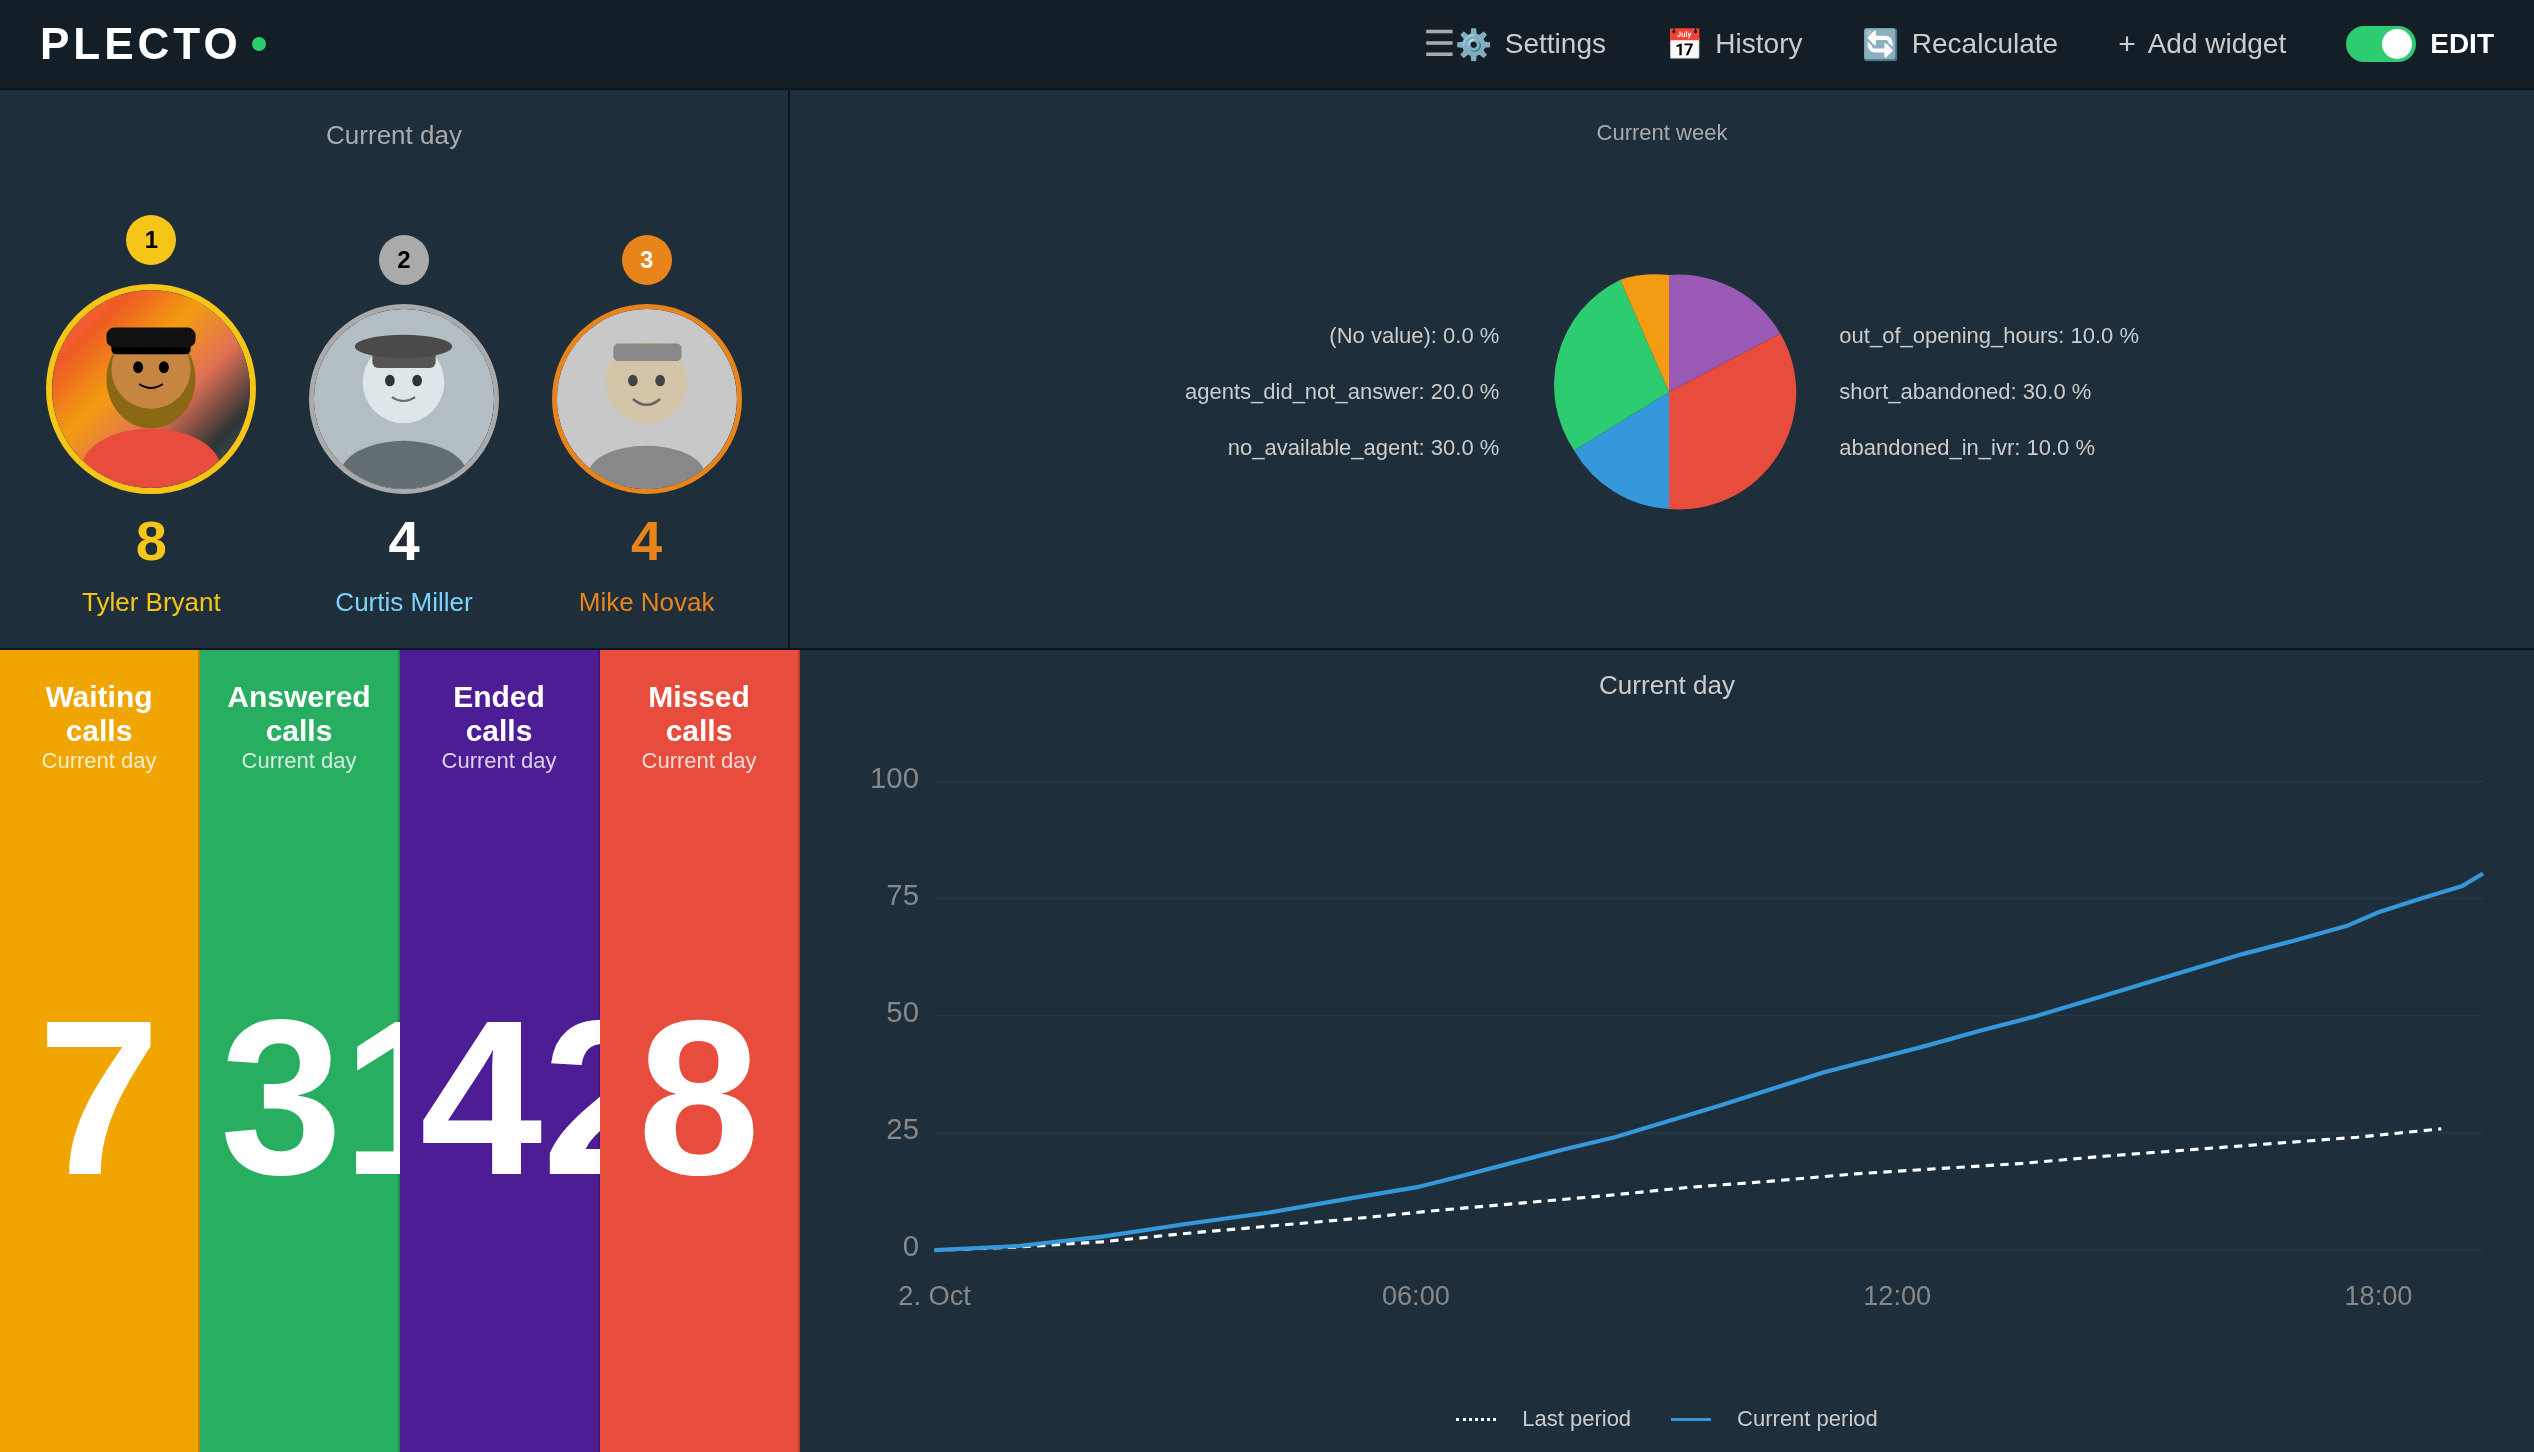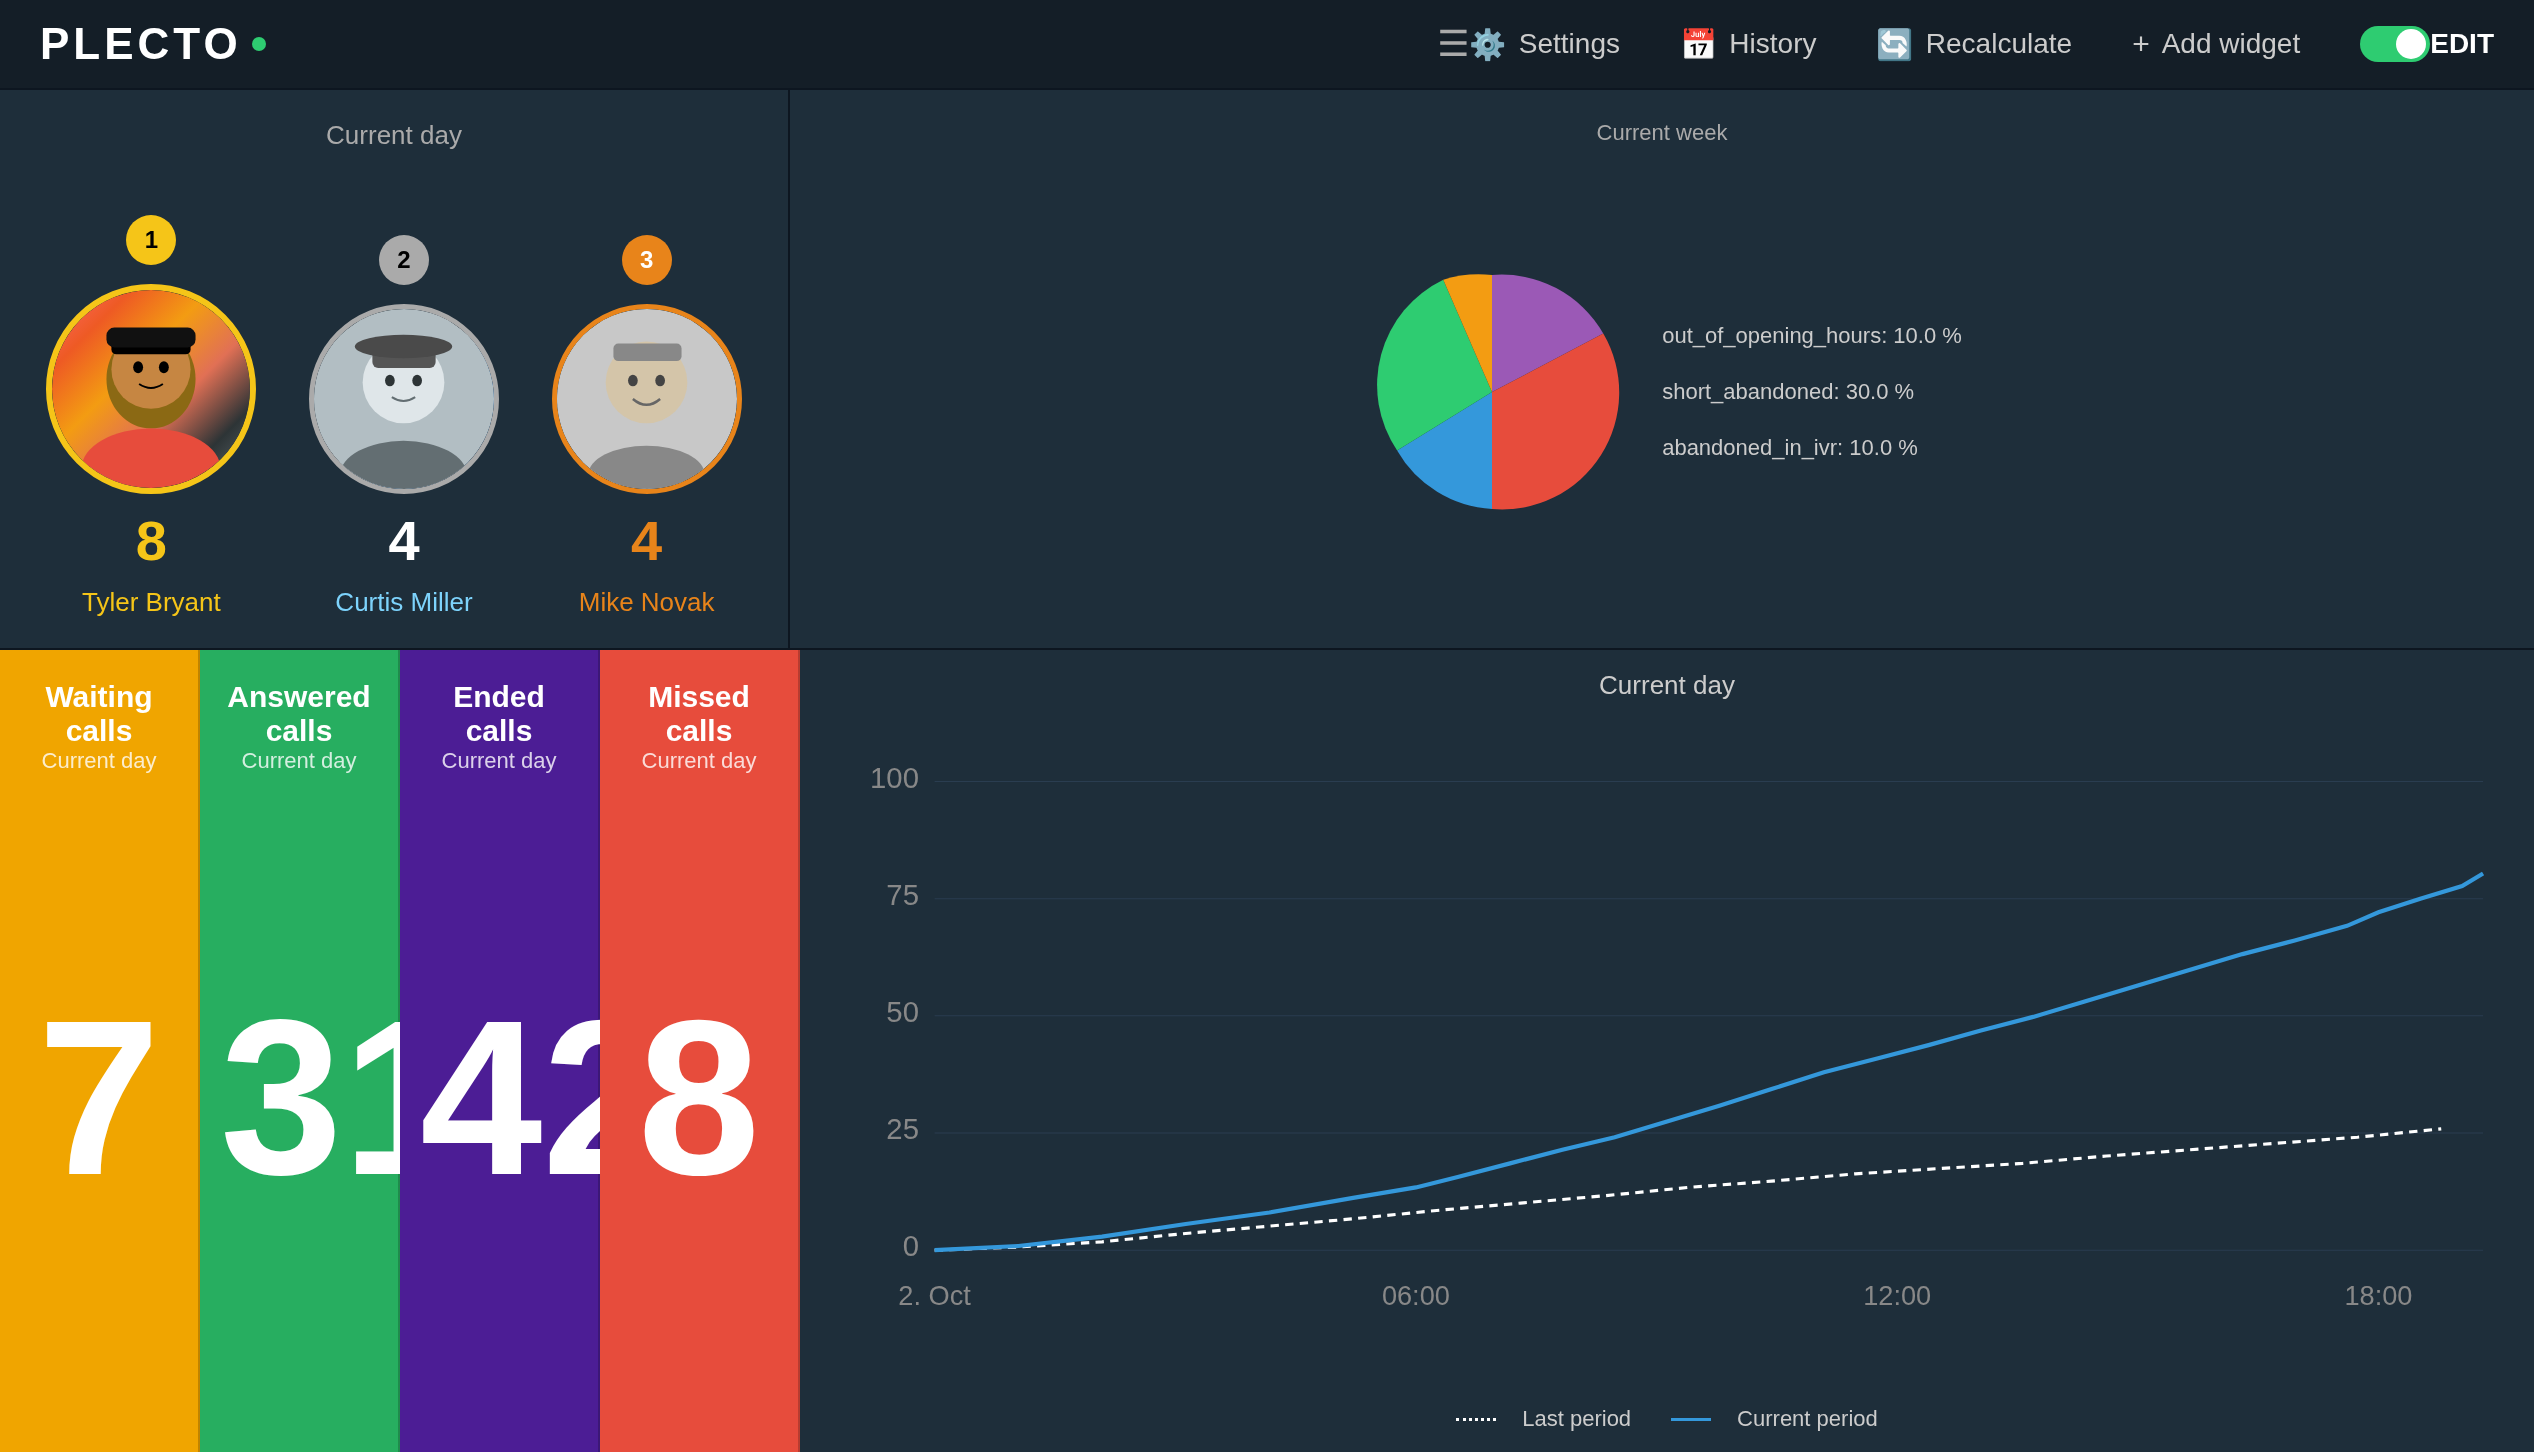--- a/index.html
+++ b/index.html
@@ -49,20 +49,21 @@
       align-items: center;
       gap: 12px;
       font-size: 28px;
       color: #ccc;
       cursor: pointer;
     }
     .nav-icon { font-size: 30px; }
     .edit-toggle {
       display: flex;
       align-items: center;
+      gap: 14px;
       font-size: 28px;
       color: #fff;
       font-weight: 600;
     }
     .toggle-switch {
       width: 70px;
       height: 36px;
       background: #2ecc71;
       border-radius: 18px;
       position: relative;
@@ -421,20 +422,25 @@
           <div class="agent-score score-orange">4</div>
           <div class="agent-name name-orange">Mike Novak</div>
         </div>
 
       </div>
     </div>
 
     <div class="pie-section">
       <div class="pie-subtitle">Current week</div>
       <div class="pie-content">
+        <div class="pie-labels-left">
+          <div class="pie-label">(No value): 0.0 %</div>
+          <div class="pie-label">agents_did_not_answer: 20.0 %</div>
+          <div class="pie-label">no_available_agent: 30.0 %</div>
+        </div>
         <div class="pie-chart-container">
           
           <svg viewBox="0 0 200 200" width="260" height="260">
 
             <path d="M100,100 L100,10 A90,90 0 0,1 185.6,55 Z" fill="#9b59b6"></path>
 
             <path d="M100,100 L185.6,55 A90,90 0 0,1 100,190 Z" fill="#e74c3c"></path>
 
             <path d="M100,100 L100,190 A90,90 0 0,1 27.0,145 Z" fill="#3498db"></path>
 

